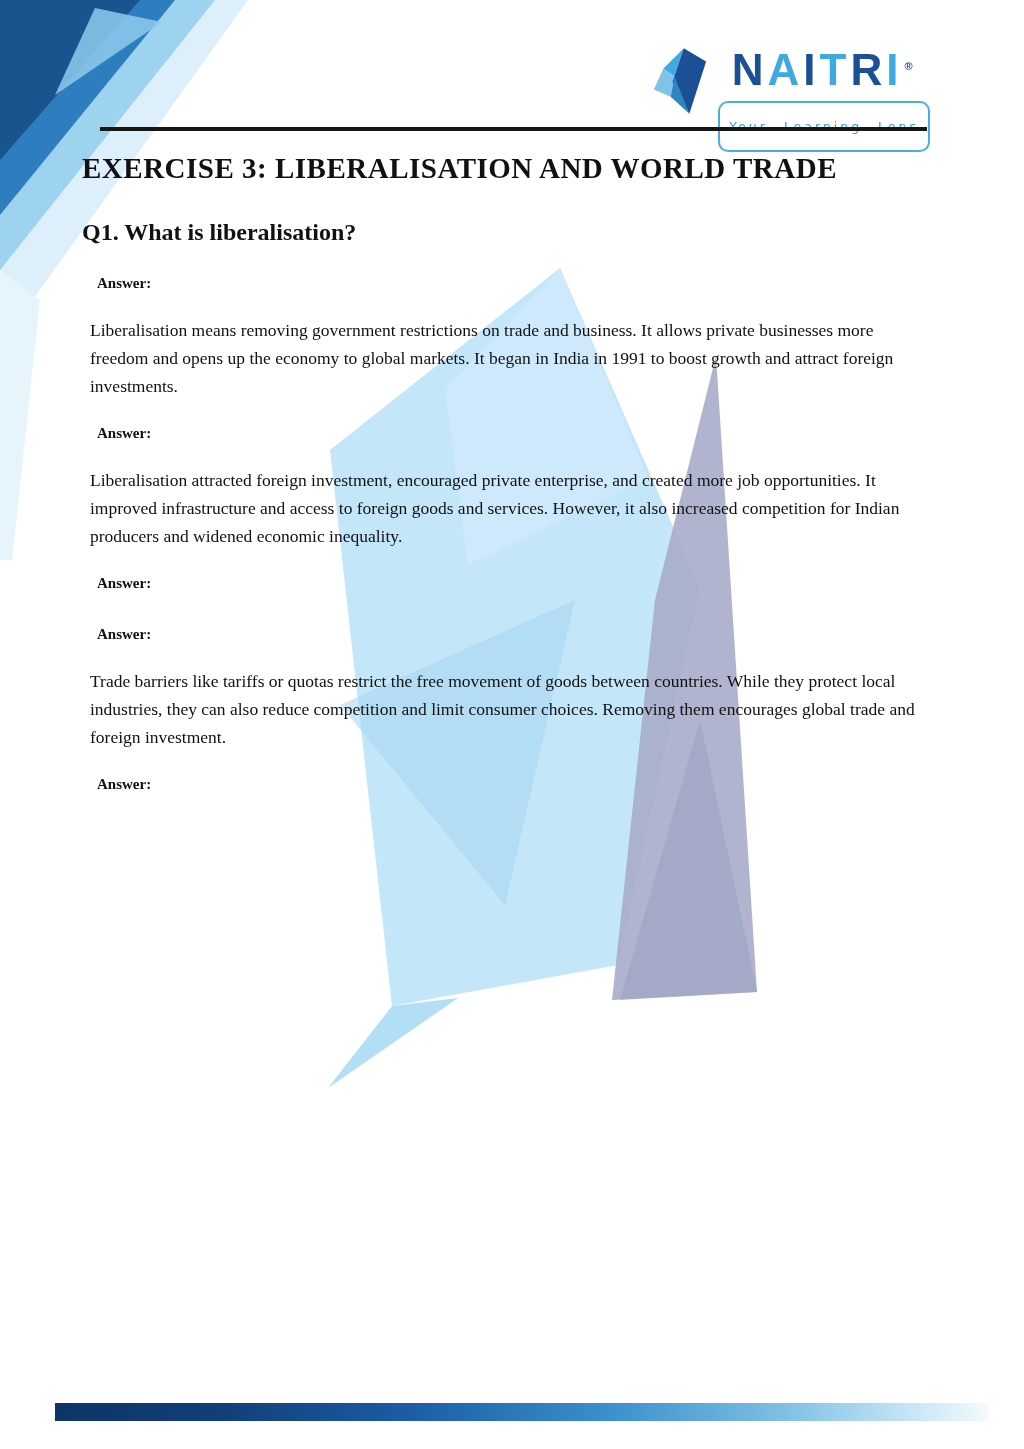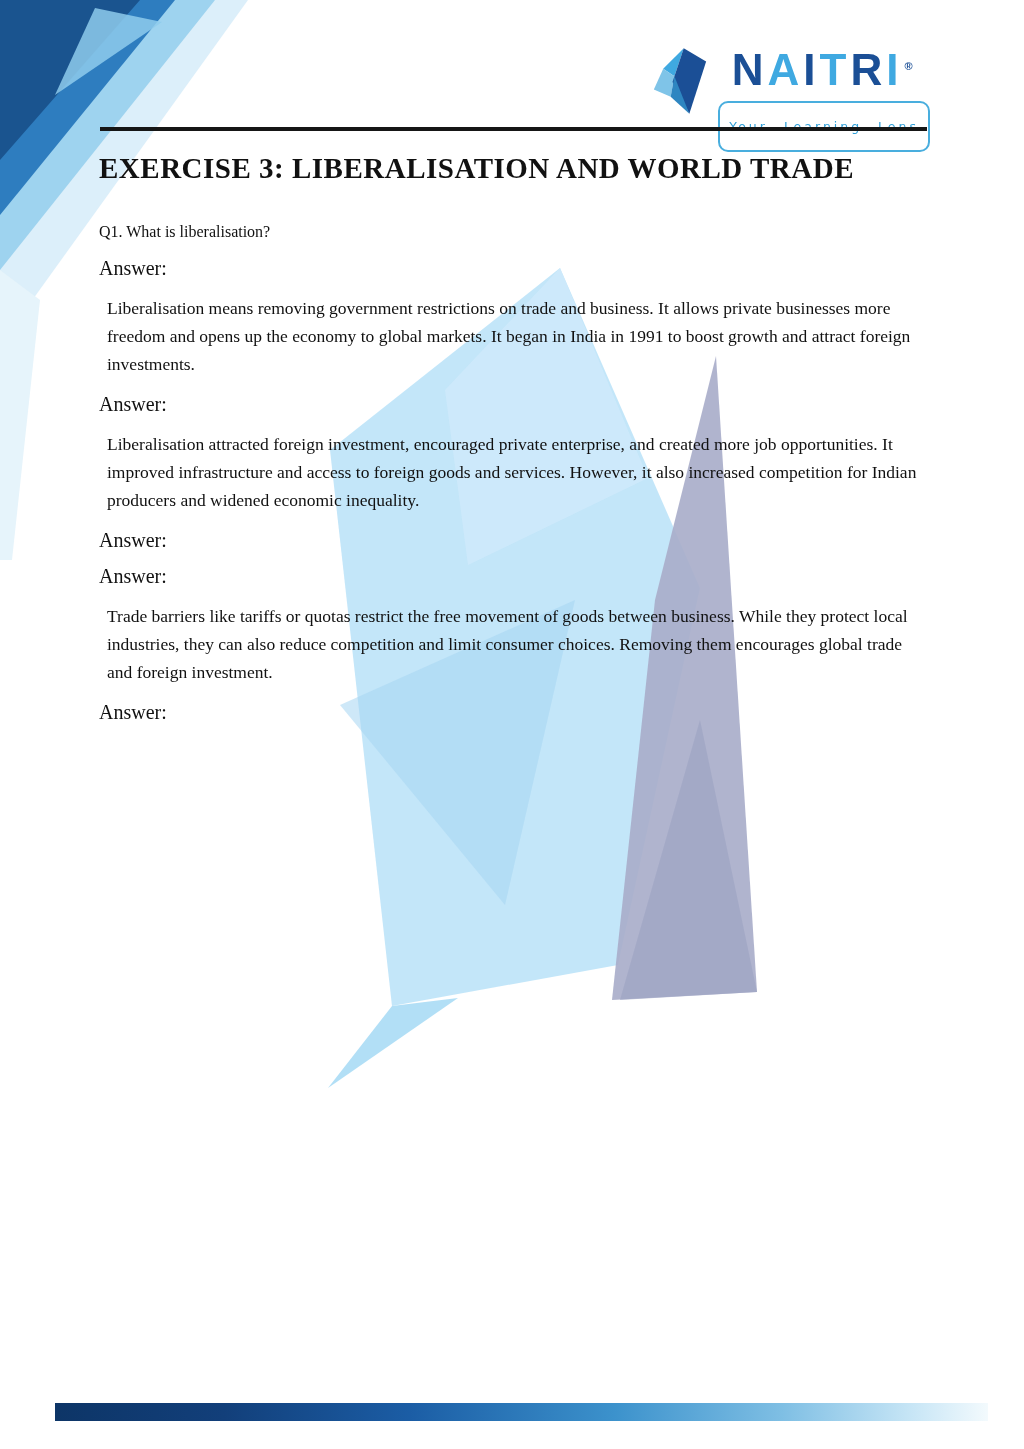--- a/index.html
+++ b/index.html
@@ -71,44 +71,44 @@
     position:absolute;
     left:100px;
     right:97px;
     top:127px;
     height:4px;
     background:#161616;
   }
   
   .content{
     position:absolute;
-    left:99px;
+    left:82px;
     right:99px;
     top:148px;
     z-index:3;
   }
   .doc-title{
     font-size:29px;
     font-weight:bold;
     letter-spacing:0.5px;
     margin:0 0 26px 0;
     line-height:40px;
   }
   .qa-block{margin:0 0 0 0;}
   .question{
-    font-weight:normal;
-    font-size:16px;
+    font-weight:bold;
+    font-size:24px;
     line-height:36px;
     margin:26px 0 0 0;
   }
   .answer-label{
-    font-weight:normal;
-    font-size:20px;
+    font-weight:bold;
+    font-size:15px;
     line-height:36px;
-    margin:0;
+    margin:15px;
   }
   .answer-text{
     font-size:17.5px;
     line-height:28px;
     margin:8px;
   }
 </style>
 </head>
 <body>
 
@@ -171,21 +171,21 @@
       <p class="answer-label">Answer:</p>
       <p class="answer-text">Liberalisation attracted foreign investment, encouraged private enterprise, and created more job opportunities. It improved infrastructure and access to foreign goods and services. However, it also increased competition for Indian producers and widened economic inequality.</p>
     </div>
 
     <div class="qa-block">
       <p class="answer-label">Answer:</p>
     </div>
 
     <div class="qa-block">
       <p class="answer-label">Answer:</p>
-      <p class="answer-text">Trade barriers like tariffs or quotas restrict the free movement of goods between business. While they protect local industries, they can also reduce competition and limit consumer choices. Removing them encourages global trade and foreign investment.</p>
+      <p class="answer-text">Trade barriers like tariffs or quotas restrict the free movement of goods between countries. While they protect local industries, they can also reduce competition and limit consumer choices. Removing them encourages global trade and foreign investment.</p>
     </div>
 
     <div class="qa-block">
       <p class="answer-label">Answer:</p>
     </div>
   </div>
 
 </div>
 
 </body></html>

